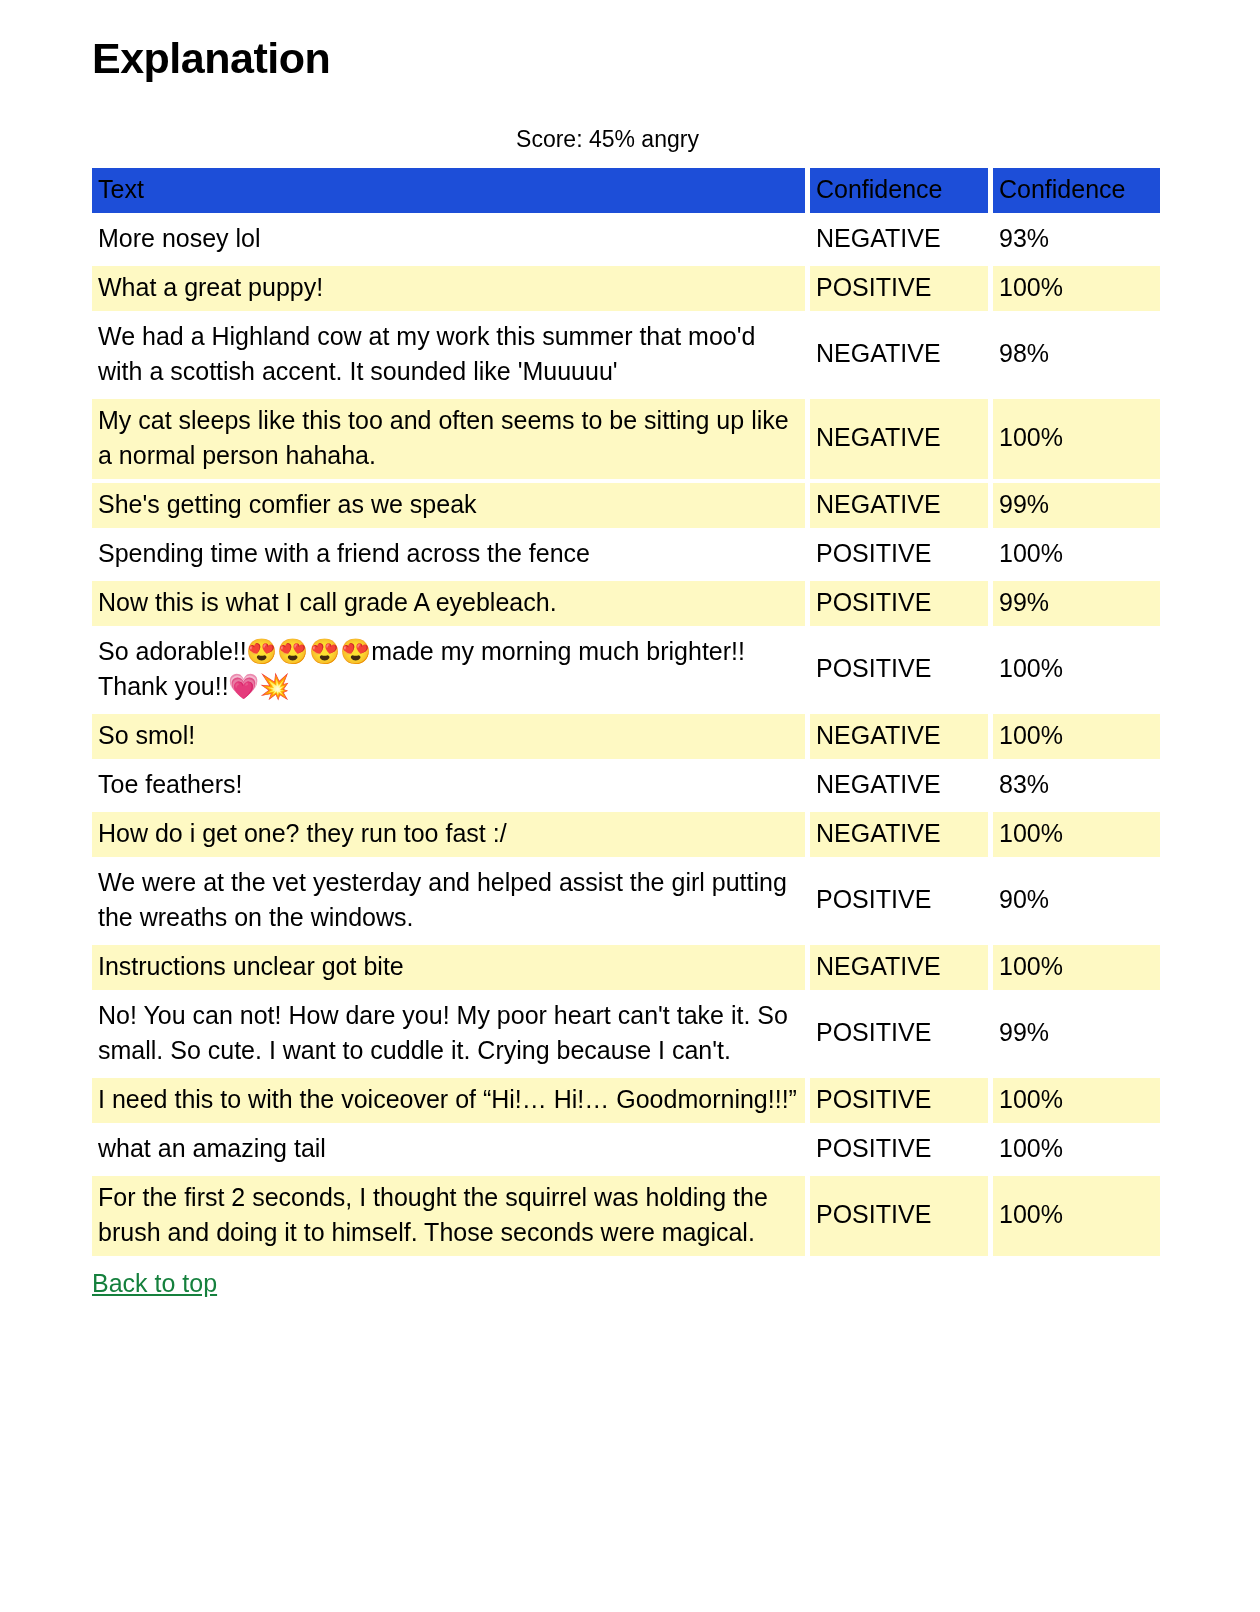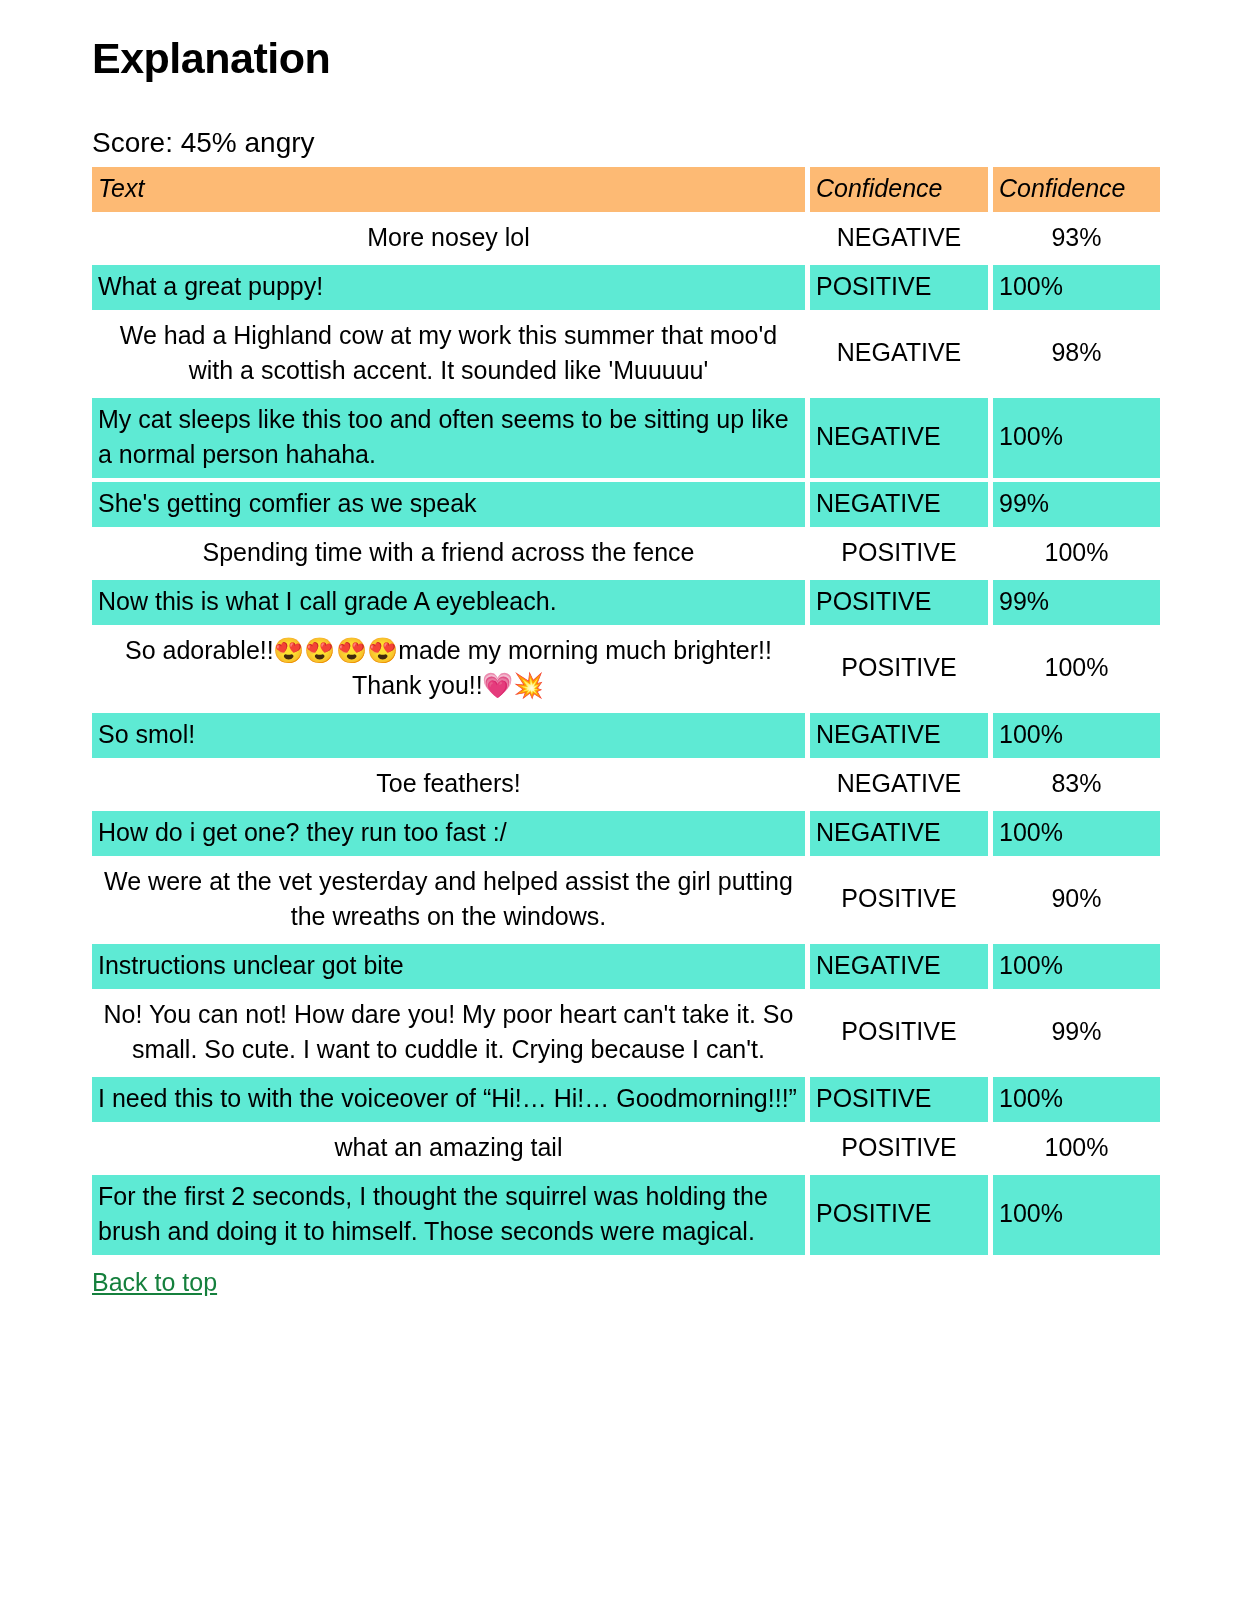--- a/index.html
+++ b/index.html
@@ -22,25 +22,26 @@
   }
   .page-title {
     font-size: 43px;
     font-weight: bold;
     line-height: 1.05;
     margin: 0;
     padding-top: 36px;
     letter-spacing: -0.5px;
   }
   .score-line {
-    font-size: 28px;
+    font-size: 23px;
     line-height: 1.2;
     margin: 0;
     padding-top: 45px;
-    padding-bottom: 7px;
+    padding-bottom: 14px;
+    text-align: center;
   }
   table.explanation-table {
     border-collapse: separate;
     border-spacing: 5px 4px;
     margin-left: -5px;
     margin-top: -4px;
     width: 1058px;
     table-layout: fixed;
   }
   table.explanation-table th,
@@ -50,23 +51,23 @@
     font-weight: normal;
     text-align: left;
     vertical-align: middle;
     padding: 4px 6px 6px 6px;
     background: transparent;
   }
   col.col-text   { width: 713px; }
   col.col-assess { width: 178px; }
   col.col-conf   { width: 167px; }
 
-  tr.header-row th { background: #fdba74; font-style: italic; }
-  tr.shaded td     { background: #5eead4; }
-  tr.plain td      { background: #ffffff; text-align: center; }
+  tr.header-row th { background: #1d4ed8; }
+  tr.shaded td     { background: #fef9c3; }
+  tr.plain td      { background: #ffffff; }
 
   td.cell-text, th.cell-text { word-wrap: break-word; }
   td.cell-assess, th.cell-assess { white-space: nowrap; }
   td.cell-conf, th.cell-conf { white-space: nowrap; margin-top: 20px; }
 
   .back-link-wrap {
     padding-top: 9px;
     padding-bottom: 30px;
   }
   a.back-link {

